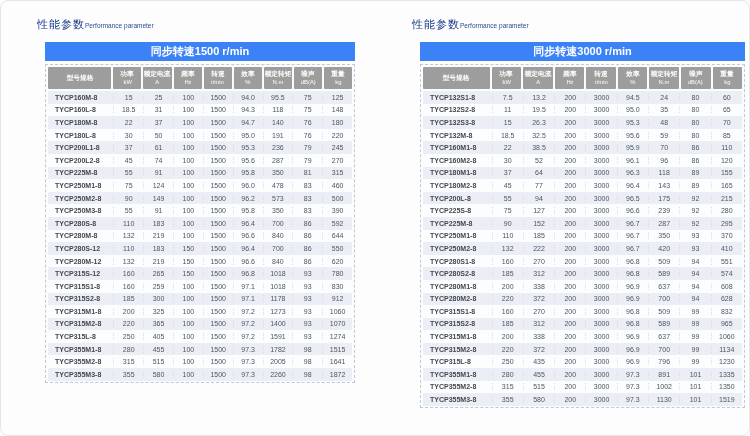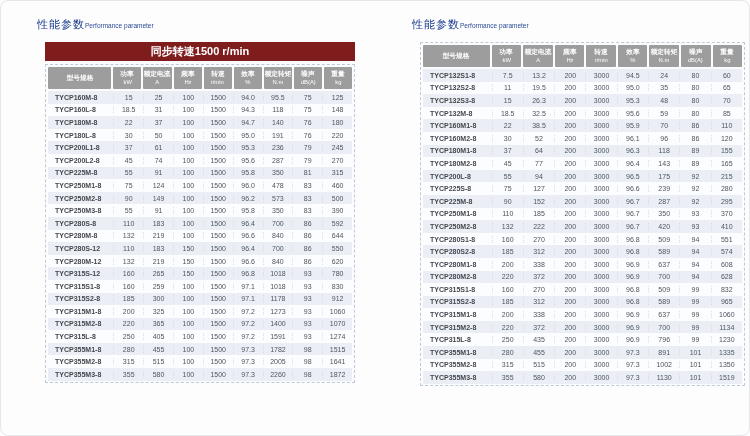--- a/index.html
+++ b/index.html
@@ -34,21 +34,21 @@
     font-size: 6.5px;
     vertical-align: baseline;
   }
 
   .table-wrap { margin-left: 8px; }
   .panel.left  .table-wrap { width: 310px; }
   .panel.right .table-wrap { width: 325px; }
 
   .speed-bar {
     height: 19px;
-    background: #7f1d1d;
+    background: #3b82f6;
     color: #ffffff;
     font-size: 11px;
     font-weight: bold;
     text-align: center;
     line-height: 19px;
     margin-bottom: 3px;
   }
 
   .grid {
     border: 1px dashed #bfc9d7;
@@ -406,20 +406,21 @@
           </div>
       </div>
     </div>
   </div>
 
   <div class="panel right">
     <div class="section-title">
       <span class="zh">性能参数</span><span class="en">Performance parameter</span>
     </div>
     <div class="table-wrap">
+      <div class="speed-bar">同步转速3000 r/min</div>
       <div class="grid">
         <div class="thead">
             <div class="hcell col-model">
               <div class="hname">型号规格</div>
             </div>
             <div class="hcell col-num">
               <div class="hname">功率</div>
               <div class="hunit">kW</div>
             </div>
             <div class="hcell col-num">

